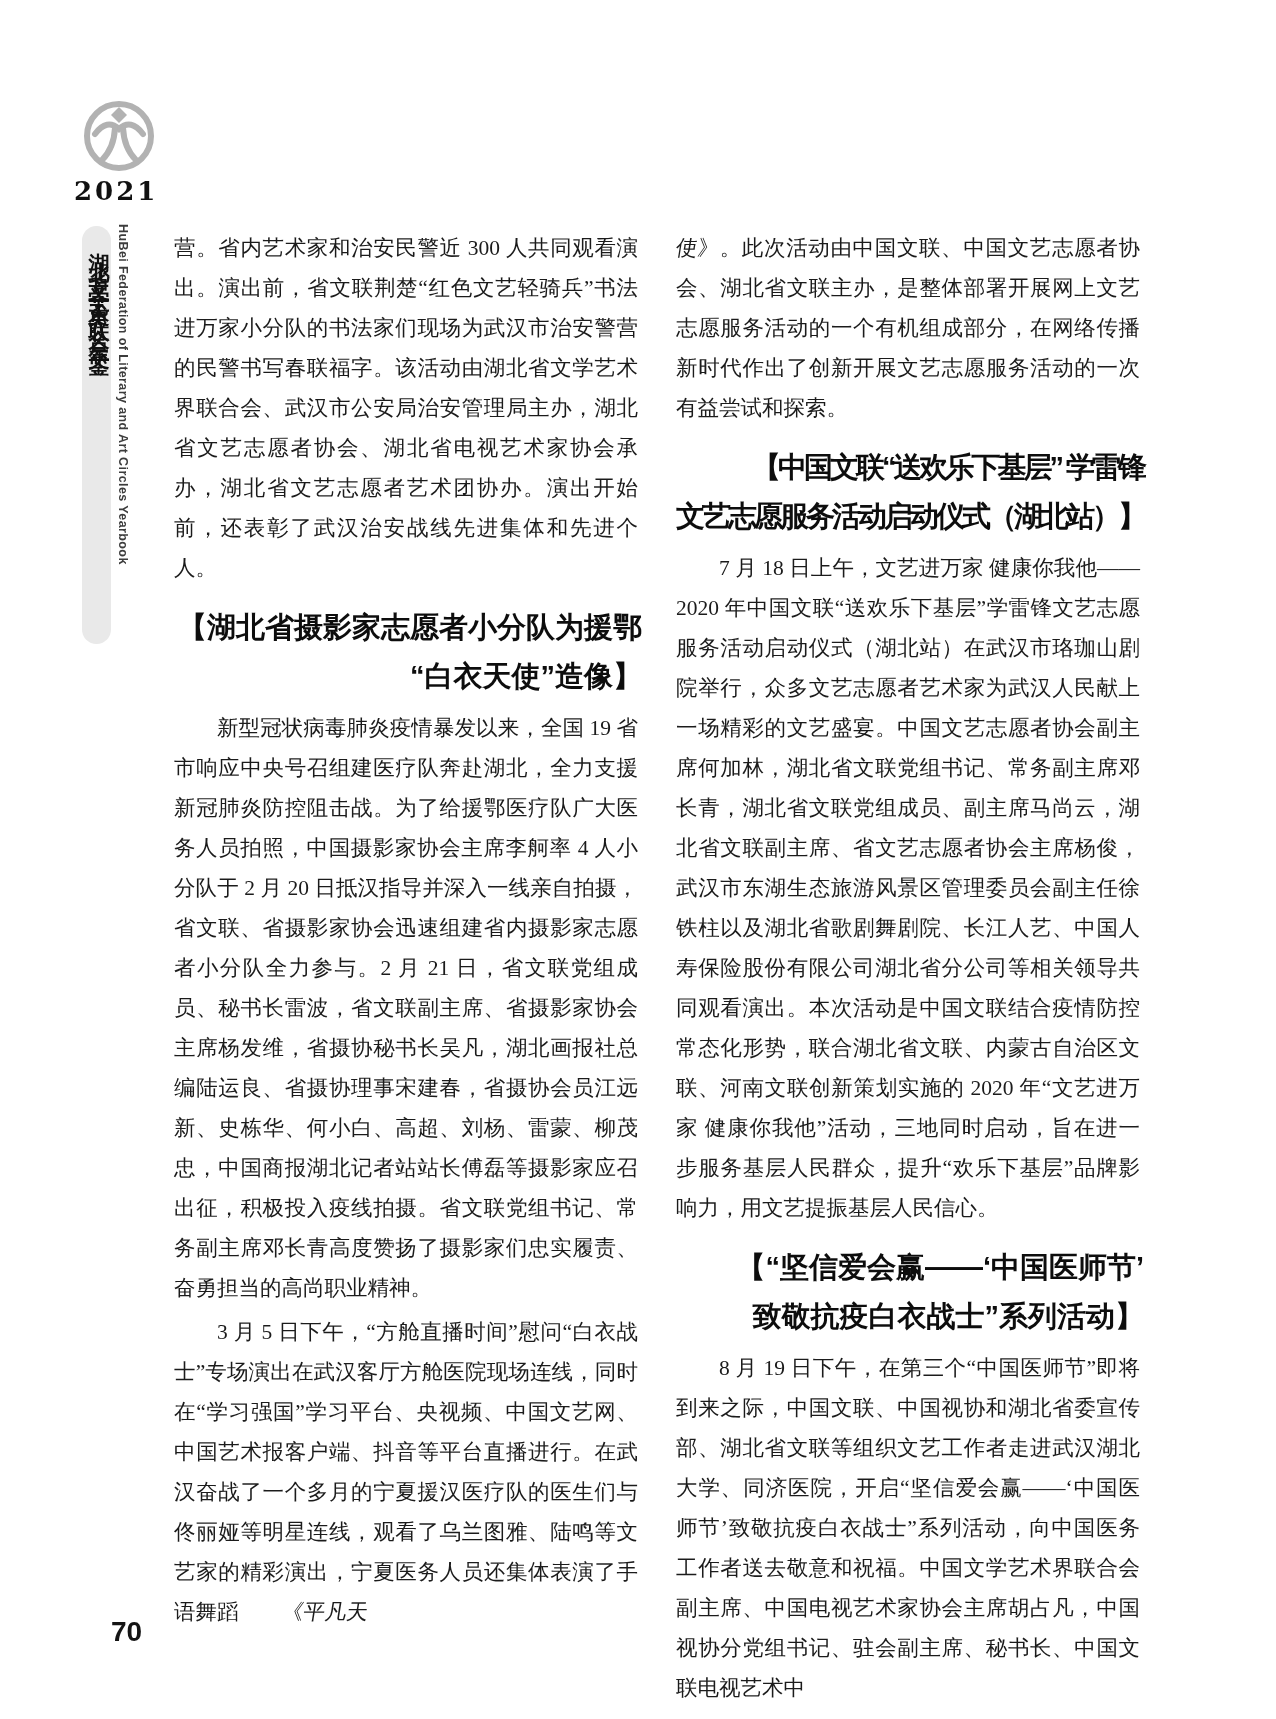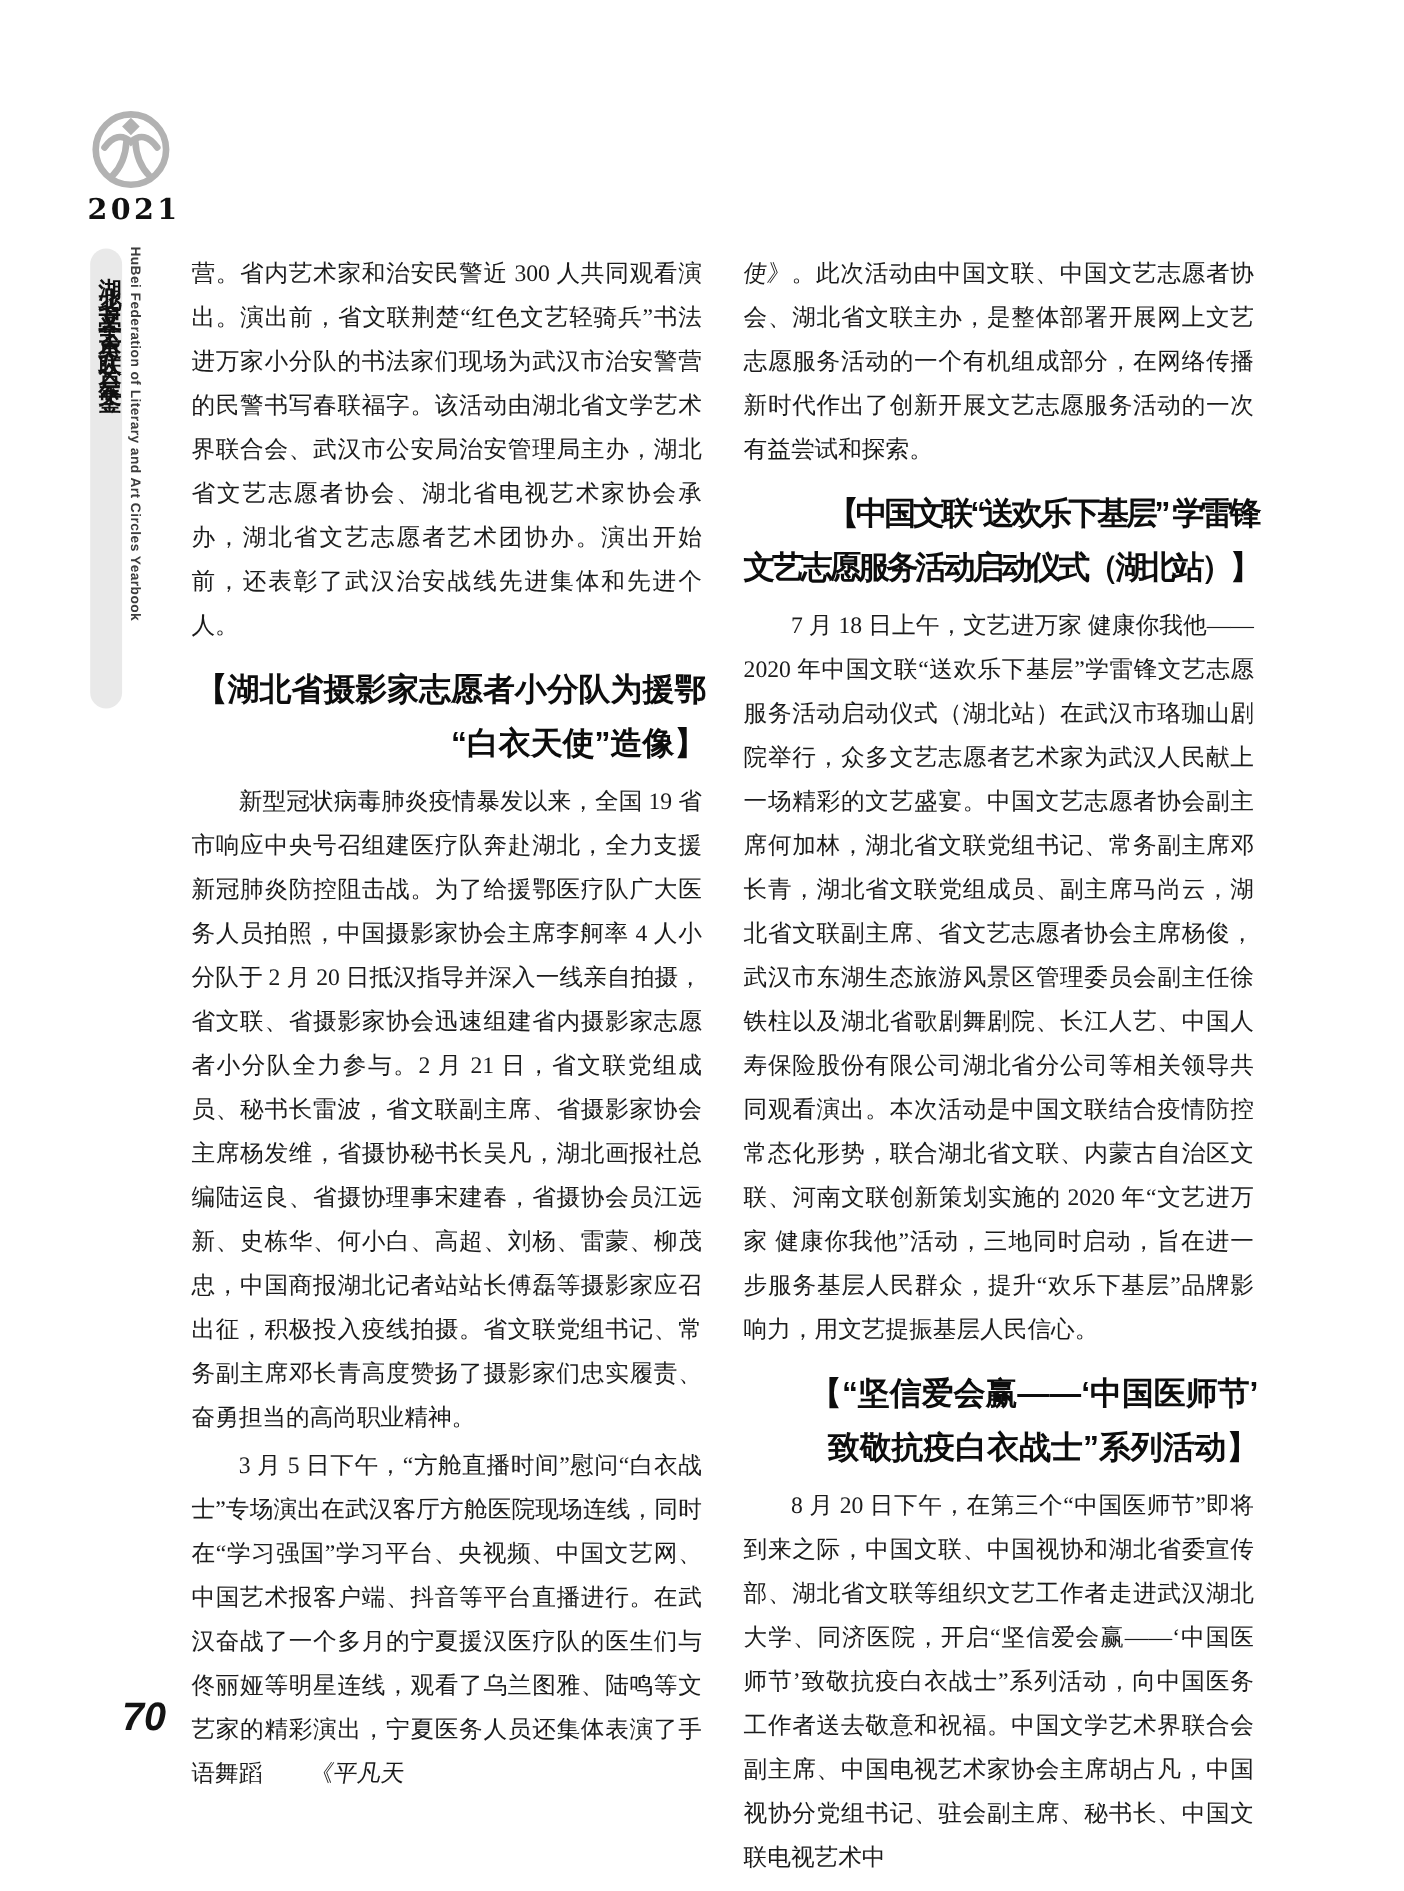--- a/index.html
+++ b/index.html
@@ -7,21 +7,21 @@
     width: 1276px; height: 1719px;
     background: #ffffff;
     position: relative;
     font-family: "Liberation Serif", "DejaVu Serif", serif;
     color: #1c1c1c;
     overflow: hidden;
   }
   
   .logo-wrap {
     position: absolute; left: 74px; top: 98px;
-    width: 90px; text-align: right;
+    width: 90px; text-align: left;
   }
   .logo-svg { display: block; margin: 0 auto; }
   .year {
     margin-top: 2px;
     font-family: "DejaVu Serif", serif;
     font-weight: bold;
     font-size: 26px;
     letter-spacing: 3px;
     color: #111;
   }
@@ -71,23 +71,23 @@
     color: #0d0d0d;
     white-space: pre;       
     text-align: right;
   }
   .book-title {
     display: inline-block;
     transform: skewX(-9deg);
   }
   
   .page-number {
-    position: absolute; left: 111px; top: 1540px;
+    position: absolute; left: 111px; top: 1616px;
     font-family: "Liberation Sans", "DejaVu Sans", sans-serif;
-    font-weight: bold; font-size: 36px; color: #141414; font-style: italic;
+    font-weight: bold; font-size: 28px; color: #141414;
   }
 </style>
 </head>
 <body>
 
 <div class="logo-wrap">
   <svg class="logo-svg" width="76" height="76" viewBox="0 0 76 76" aria-hidden="true">
     <circle cx="38" cy="38" r="32" fill="none" stroke="#b2b2b2" stroke-width="6"></circle>
     <path d="M38 9 L46 17 L38 25 L30 17 Z" fill="#b2b2b2"></path>
     <path d="M14 36 Q26 20 38 31 Q50 20 62 36" fill="none" stroke="#b2b2b2" stroke-width="6" stroke-linecap="round"></path>
@@ -110,16 +110,16 @@
     <p class="para indent"><span>新型冠状病毒肺炎疫情暴发以来，全国 19 省市响应中央号召组建医疗队奔赴湖北，全力支援新冠肺炎防控阻击战。为了给援鄂医疗队广大医务人员拍照，中国摄影家协会主席李舸率 4 人小分队于 2 月 20 日抵汉指导并深入一线亲自拍摄，省文联、省摄影家协会迅速组建省内摄影家志愿者小分队全力参与。2 月 21 日，省文联党组成员、秘书长雷波，省文联副主席、省摄影家协会主席杨发维，省摄协秘书长吴凡，湖北画报社总编陆运良、省摄协理事宋建春，省摄协会员江远新、史栋华、何小白、高超、刘杨、雷蒙、柳茂忠，中国商报湖北记者站站长傅磊等摄影家应召出征，积极投入疫线拍摄。省文联党组书记、常务副主席邓长青高度赞扬了摄影家们忠实履责、奋勇担当的高尚职业精神。</span></p>
     <p class="para indent"><span>3 月 5 日下午，“方舱直播时间”慰问“白衣战士”专场演出在武汉客厅方舱医院现场连线，同时在“学习强国”学习平台、央视频、中国文艺网、中国艺术报客户端、抖音等平台直播进行。在武汉奋战了一个多月的宁夏援汉医疗队的医生们与佟丽娅等明星连线，观看了乌兰图雅、陆鸣等文艺家的精彩演出，宁夏医务人员还集体表演了手语舞蹈</span><span class="book-title">《平凡天</span></p>
   </div>
 <div class="column column-right">
     <p class="para"><span class="book-title">使》</span><span>。此次活动由中国文联、中国文艺志愿者协会、湖北省文联主办，是整体部署开展网上文艺志愿服务活动的一个有机组成部分，在网络传播新时代作出了创新开展文艺志愿服务活动的一次有益尝试和探索。</span></p>
     <h2 class="heading" style="letter-spacing: -3px;">【中国文联“送欢乐下基层” 学雷锋
 文艺志愿服务活动启动仪式（湖北站）】</h2>
     <p class="para indent"><span>7 月 18 日上午，文艺进万家 健康你我他——2020 年中国文联“送欢乐下基层”学雷锋文艺志愿服务活动启动仪式（湖北站）在武汉市珞珈山剧院举行，众多文艺志愿者艺术家为武汉人民献上一场精彩的文艺盛宴。中国文艺志愿者协会副主席何加林，湖北省文联党组书记、常务副主席邓长青，湖北省文联党组成员、副主席马尚云，湖北省文联副主席、省文艺志愿者协会主席杨俊，武汉市东湖生态旅游风景区管理委员会副主任徐铁柱以及湖北省歌剧舞剧院、长江人艺、中国人寿保险股份有限公司湖北省分公司等相关领导共同观看演出。本次活动是中国文联结合疫情防控常态化形势，联合湖北省文联、内蒙古自治区文联、河南文联创新策划实施的 2020 年“文艺进万家 健康你我他”活动，三地同时启动，旨在进一步服务基层人民群众，提升“欢乐下基层”品牌影响力，用文艺提振基层人民信心。</span></p>
     <h2 class="heading">【“坚信爱会赢——‘中国医师节’
 致敬抗疫白衣战士”系列活动】</h2>
-    <p class="para indent"><span>8 月 20 日下午，在第三个“中国医师节”即将到来之际，中国文联、中国视协和湖北省委宣传部、湖北省文联等组织文艺工作者走进武汉湖北大学、同济医院，开启“坚信爱会赢——‘中国医师节’致敬抗疫白衣战士”系列活动，向中国医务工作者送去敬意和祝福。中国文学艺术界联合会副主席、中国电视艺术家协会主席胡占凡，中国视协分党组书记、驻会副主席、秘书长、中国文联电视艺术中</span></p>
+    <p class="para indent"><span>8 月 19 日下午，在第三个“中国医师节”即将到来之际，中国文联、中国视协和湖北省委宣传部、湖北省文联等组织文艺工作者走进武汉湖北大学、同济医院，开启“坚信爱会赢——‘中国医师节’致敬抗疫白衣战士”系列活动，向中国医务工作者送去敬意和祝福。中国文学艺术界联合会副主席、中国电视艺术家协会主席胡占凡，中国视协分党组书记、驻会副主席、秘书长、中国文联电视艺术中</span></p>
   </div>
 
 <div class="page-number">70</div>
 
 </body></html>

